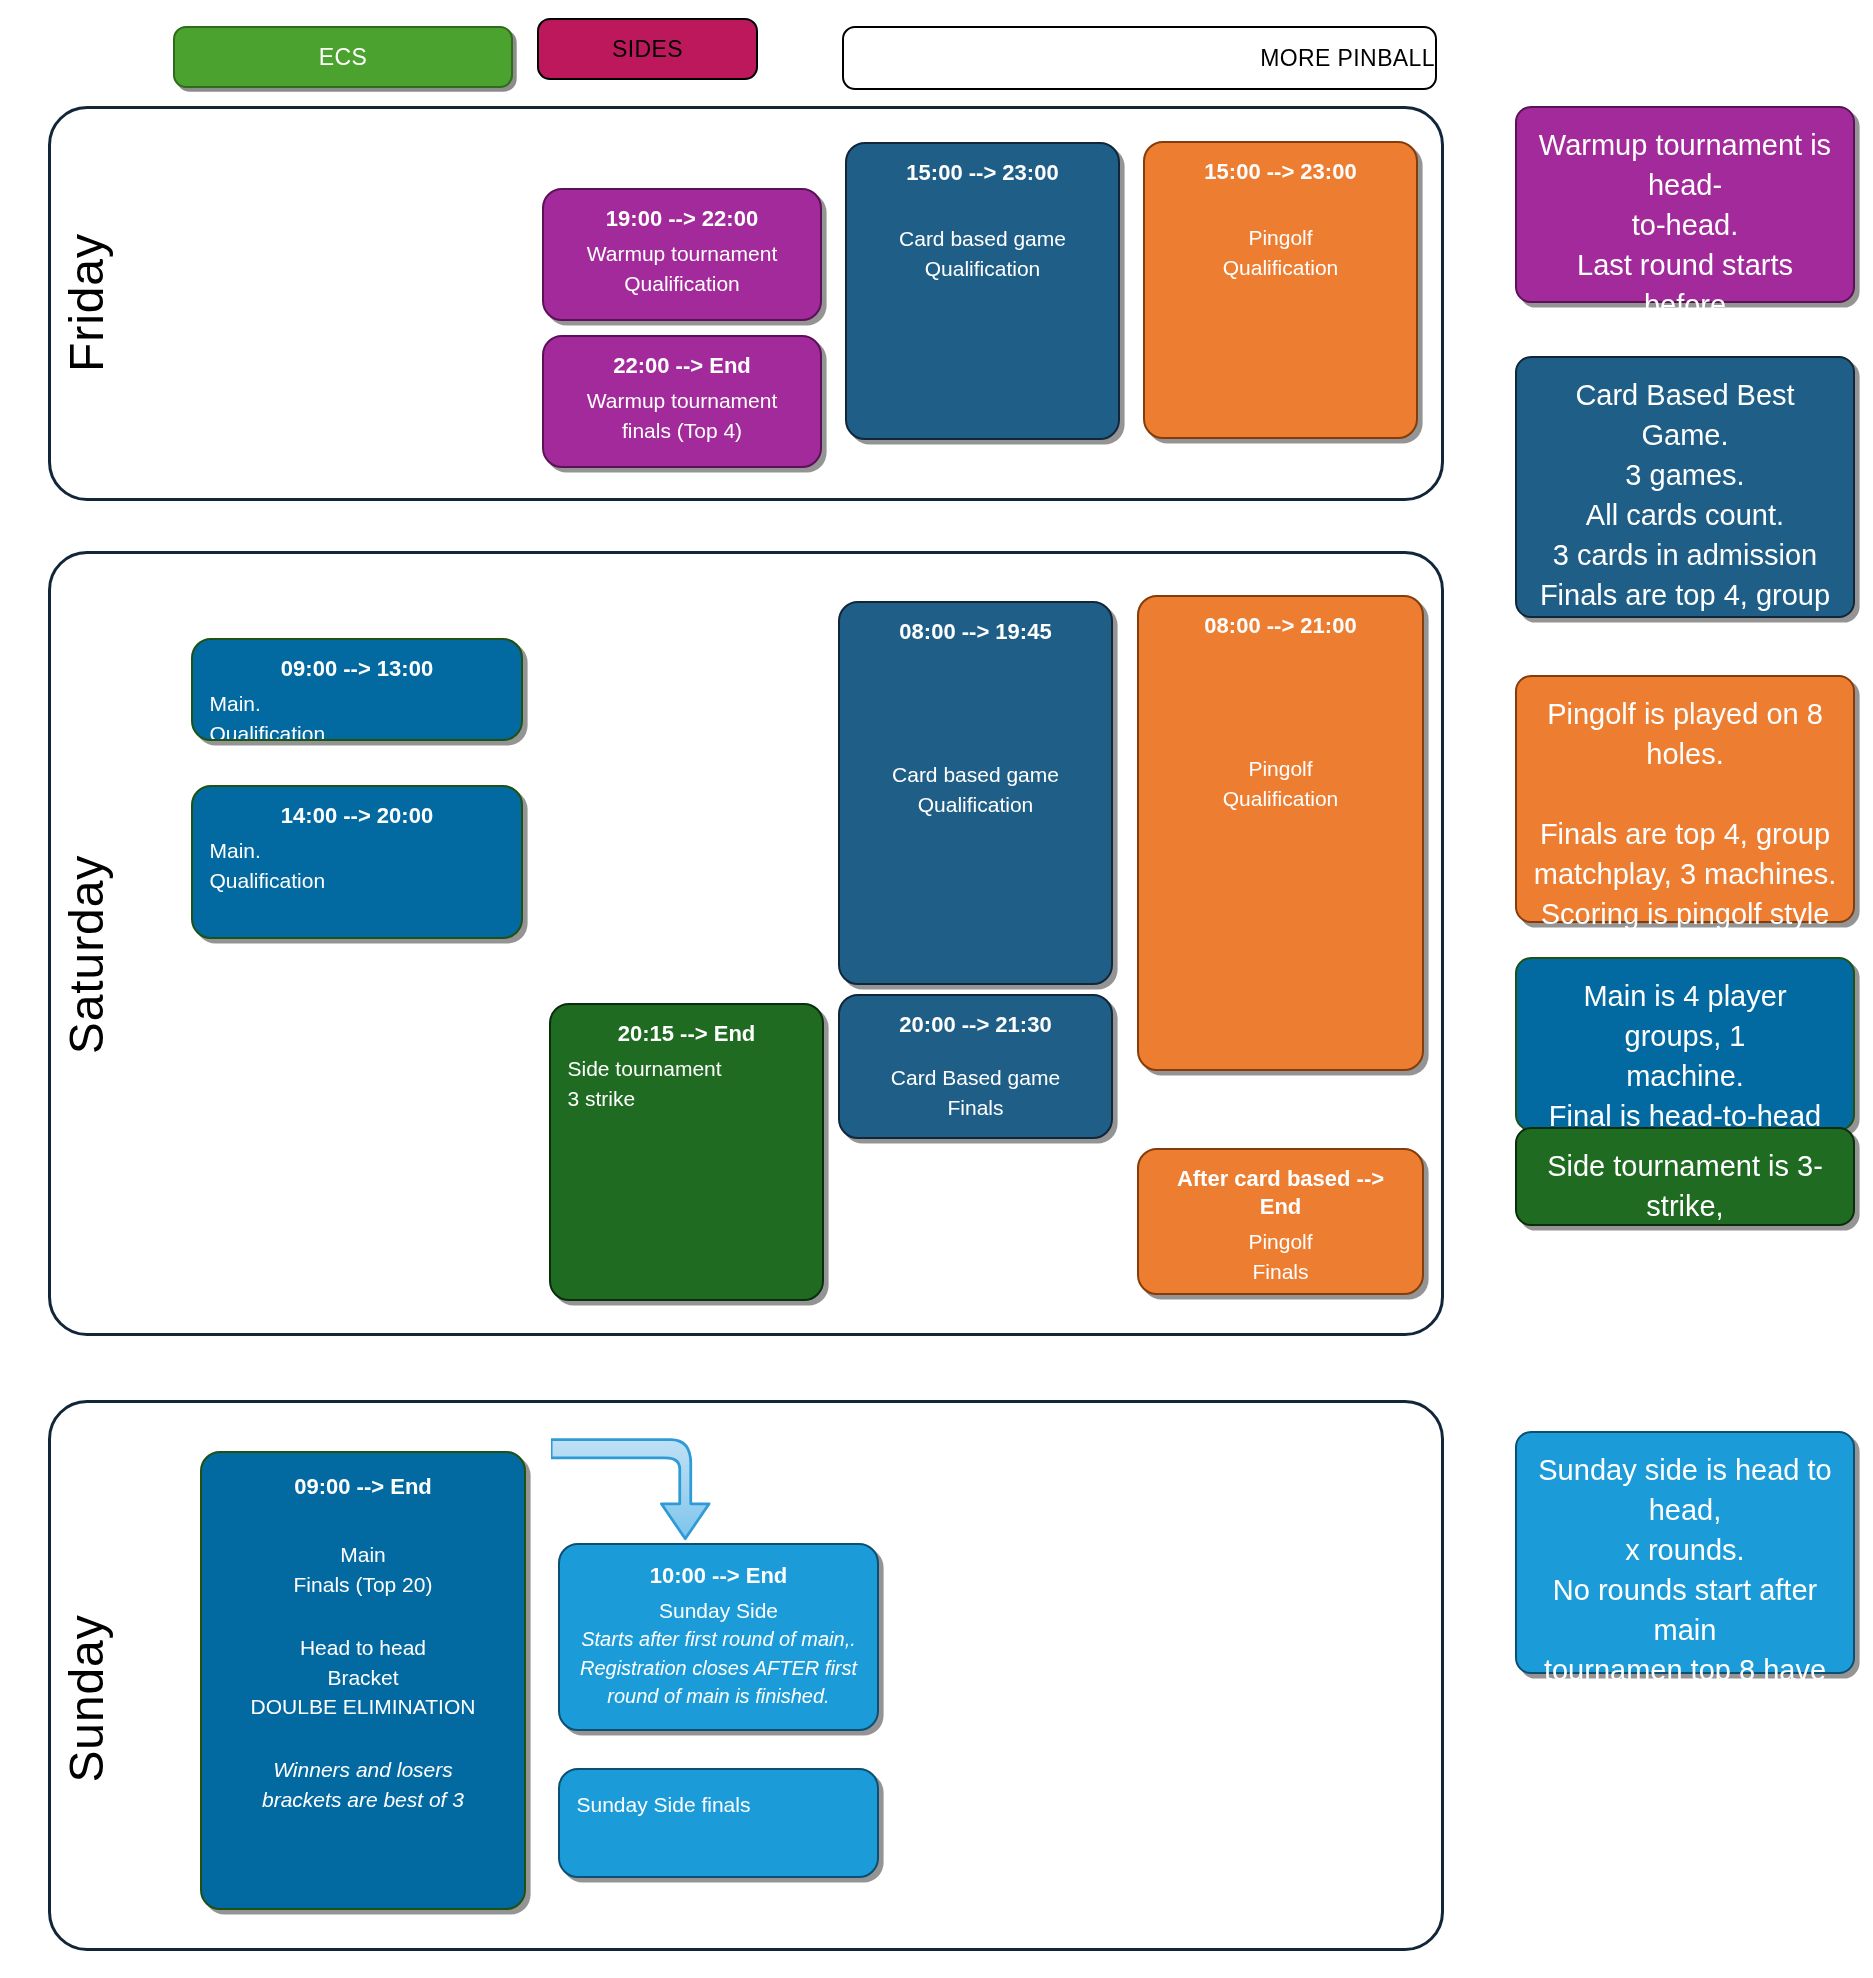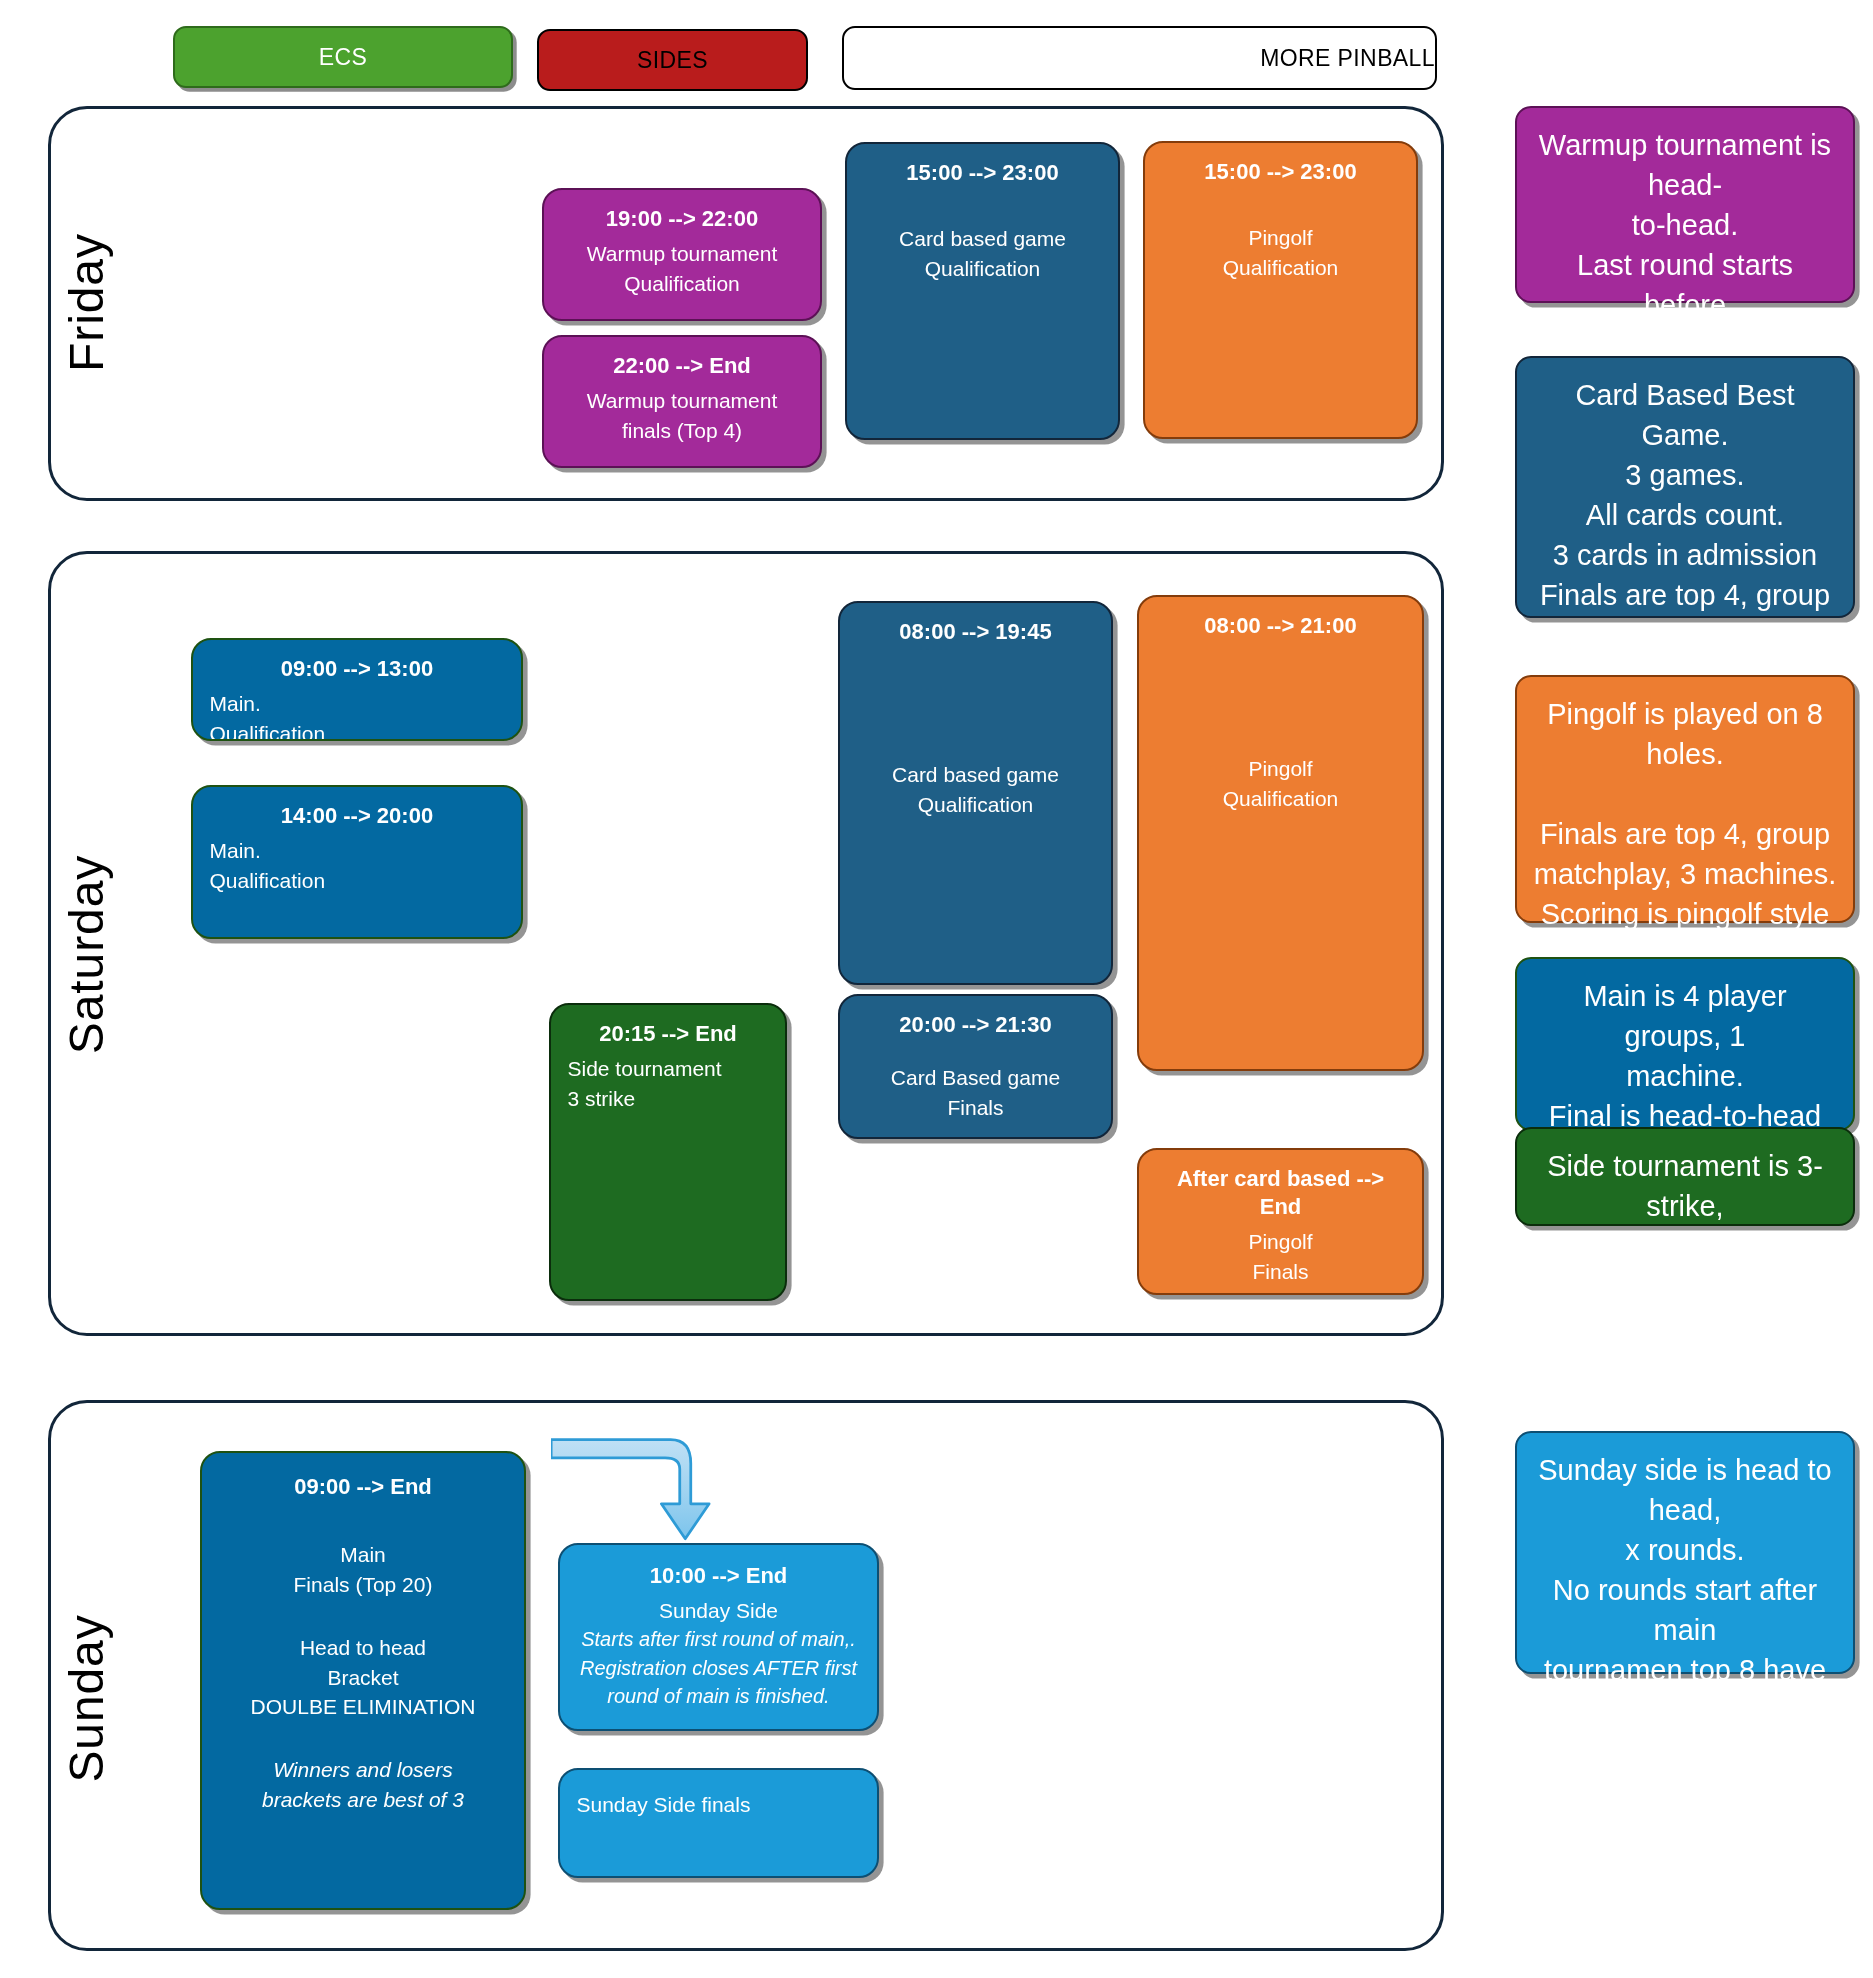--- a/index.html
+++ b/index.html
@@ -32,22 +32,22 @@
     box-sizing: border-box;
   }
   .legend-ecs {
     left: 173px; top: 26px; width: 340px; height: 62px;
     background: #4CA22E;
     border: 2.8px solid #2E6B1B;
     color: #ffffff;
     box-shadow: 3.7px 3.7px 0 rgba(0,0,0,0.45);
   }
   .legend-sides {
-    left: 537px; top: 29px; width: 271px; height: 62px;
-    background: #b91c1c;
+    left: 537px; top: 18px; width: 221px; height: 62px;
+    background: #be185d;
     border: 2.8px solid #000000;
     color: #000000;
   }
   .legend-more {
     left: 842px; top: 26px; width: 595px; height: 64px;
     background: #ffffff;
     border: 2.8px solid #000000;
     color: #000000;
     justify-content: flex-end;
   }
@@ -186,21 +186,21 @@
     <div class="ev-body left">Main.
 Qualification</div>
   </div>
 
   <div class="event c-green" style="left:191px; top:785px; width:332px; height:154px;">
     <div class="ev-time">14:00 --&gt; 20:00</div>
     <div class="ev-body left">Main.
 Qualification</div>
   </div>
 
-  <div class="event c-darkgreen" style="left:549px; top:1003px; width:238px; height:298px;">
+  <div class="event c-darkgreen" style="left:549px; top:1003px; width:275px; height:298px;">
     <div class="ev-time">20:15 --&gt; End</div>
     <div class="ev-body left">Side tournament
 3 strike</div>
   </div>
 
   <div class="event c-blue" style="left:838px; top:601px; width:275px; height:384px;">
     <div class="ev-time">08:00 --&gt; 19:45</div>
     <div class="ev-spacer" style="height:108px;"></div>
     <div class="ev-body center">Card based game
 Qualification</div>

